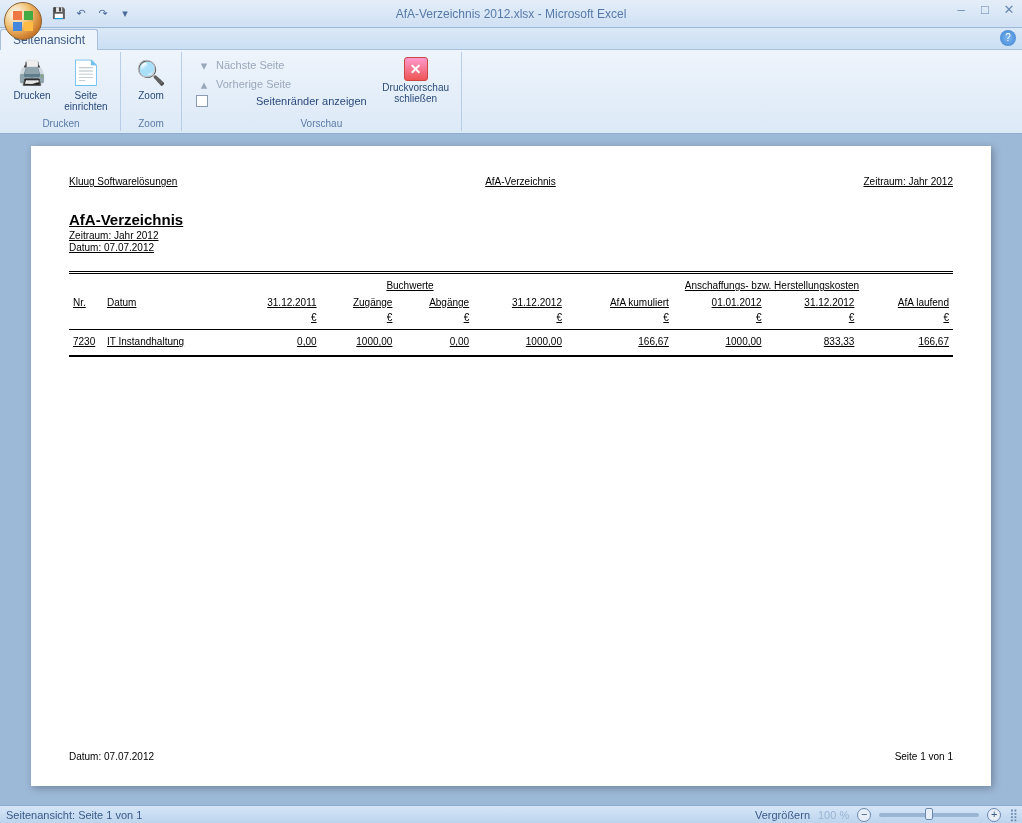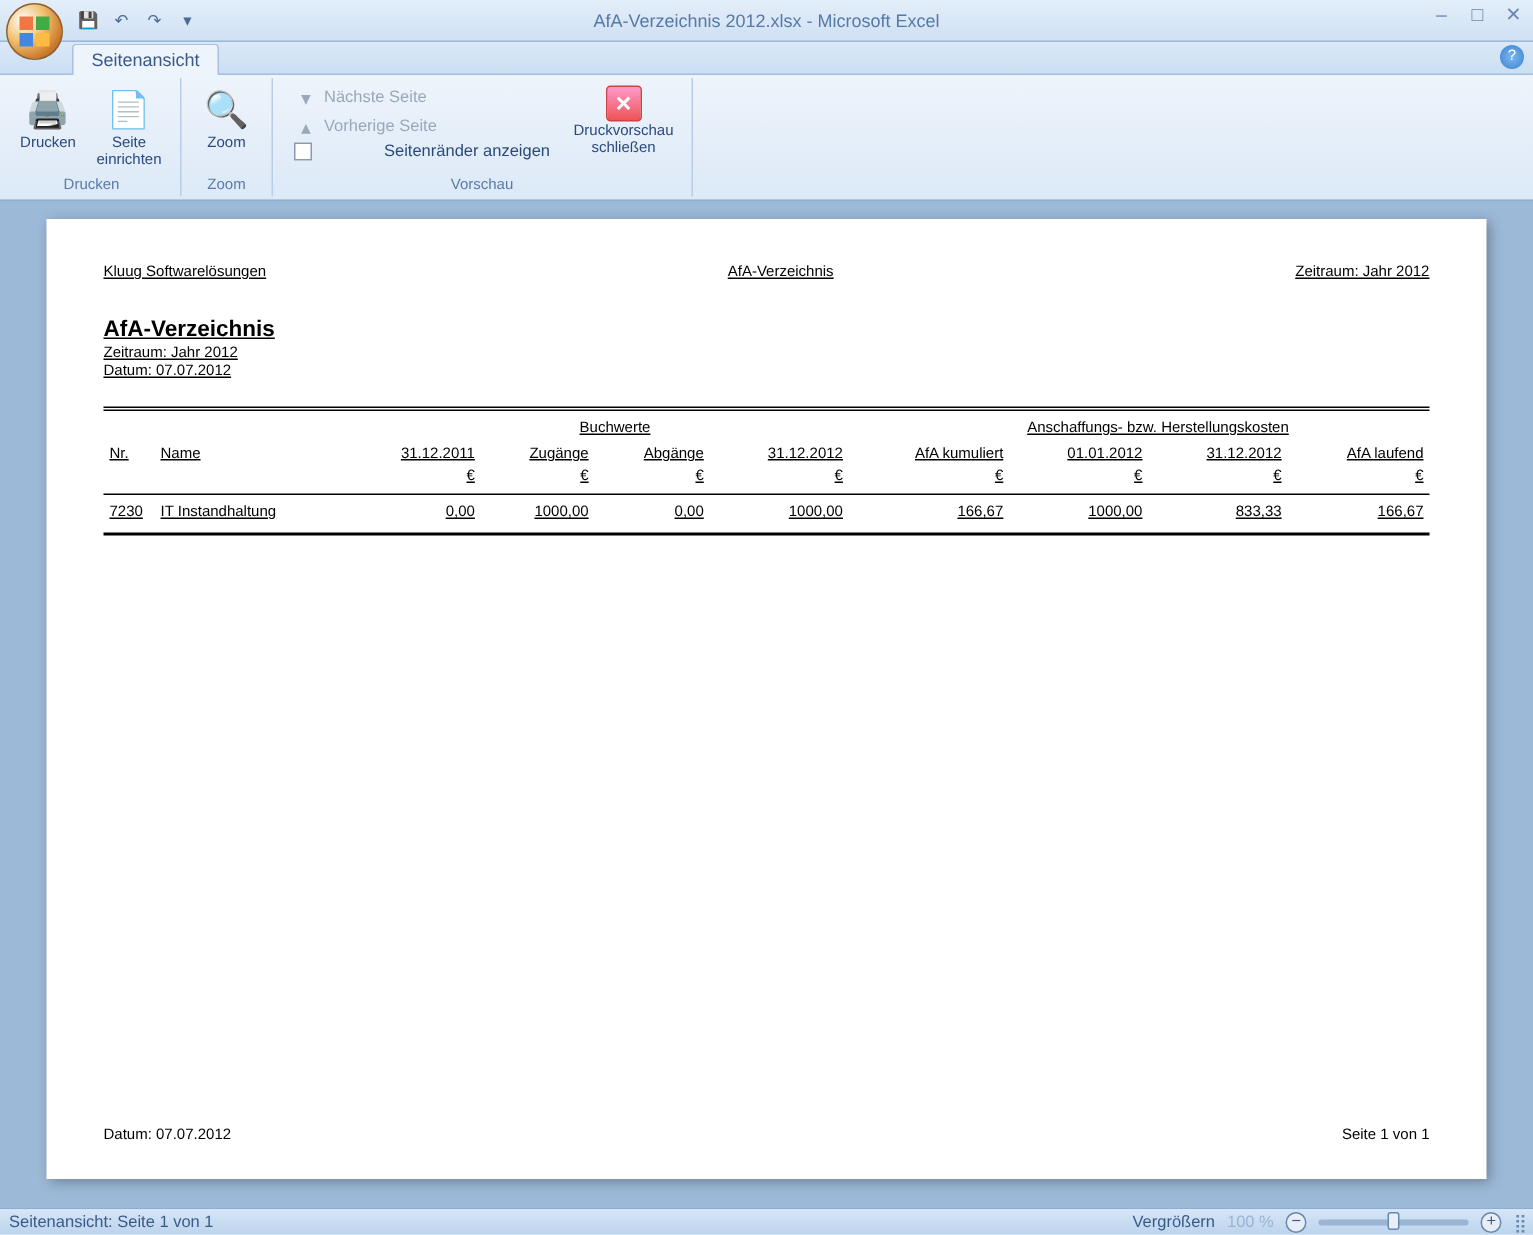--- a/index.html
+++ b/index.html
@@ -38,21 +38,21 @@
       linear-gradient(#4a4 0 0) 11px 0/9px 9px no-repeat,
       linear-gradient(#48d 0 0) 0 11px/9px 9px no-repeat,
       linear-gradient(#fb4 0 0) 11px 11px/9px 9px no-repeat;
   }
   .qat { margin-left: 50px; display: flex; gap: 4px; align-items: center; }
   .qat-btn { width: 18px; height: 18px; display:flex;align-items:center;justify-content:center; color:#4a6a9a; cursor:pointer; border-radius:2px;}
   .title-text { position:absolute; left:0; right:0; text-align:center; color:#567aa8; font-size:12px; pointer-events:none;}
   .win-controls { position:absolute; right:4px; top:2px; display:flex; gap:6px; color:#6a88b0;}
   .win-controls span{cursor:pointer; font-size:13px; width:18px; text-align:center;}
   
-  .tabrow { height: 22px; background: linear-gradient(to bottom,#dbe8f7,#cadff3); display:flex; padding-left:48px; border-bottom:1px solid #a8c0de; position:relative;}
+  .tabrow { height: 22px; background: linear-gradient(to bottom,#dbe8f7,#cadff3); display:flex; border-bottom:1px solid #a8c0de; position:relative;}
   .tab { padding: 3px 12px 0; font-size:12px; color:#3b5a87; cursor:pointer;}
   .tab.active { background:#eef4fb; border:1px solid #a8c0de; border-bottom:none; border-radius:3px 3px 0 0; position:relative; top:1px;}
   .help-btn{position:absolute; right:6px; top:2px; width:16px;height:16px; border-radius:50%; background:radial-gradient(circle,#7db8f0,#3a80d0); color:#fff; font-size:10px; text-align:center; line-height:16px; cursor:pointer;}
   
   .ribbon { height: 84px; background: linear-gradient(to bottom,#eef4fb,#dce9f7); border-bottom:1px solid #8fadd0; display:flex; padding:2px;}
   .group { border-right:1px solid #b8cee6; padding:2px 6px 0; display:flex; flex-direction:column; justify-content:space-between; align-items:center;}
   .group-body{display:flex; gap:2px; flex:1;}
   .group-label{font-size:10px; color:#5a7ba8; text-align:center; padding:1px 0 2px; width:100%;}
   .bigbtn { width:48px; display:flex; flex-direction:column; align-items:center; padding:2px; cursor:pointer; border:1px solid transparent; border-radius:3px; text-align:center;}
   .bigbtn-icon{width:32px;height:32px;display:flex;align-items:center;justify-content:center;font-size:24px;}
@@ -183,21 +183,21 @@
       <div class="sect-heads">
         <div style="flex:0 0 160px"></div>
         <div style="flex:4">Buchwerte</div>
         <div style="flex:4">Anschaffungs- bzw. Herstellungskosten</div>
       </div>
 
       <table class="rep">
         <thead>
           <tr>
             <th class="left" style="width:34px">Nr.</th>
-            <th class="left" style="width:126px">Name</th>
+            <th class="left" style="width:126px">Datum</th>
             <th>31.12.2011</th>
             <th>Zugänge</th>
             <th>Abgänge</th>
             <th>31.12.2012</th>
             <th>AfA kumuliert</th>
             <th>01.01.2012</th>
             <th>31.12.2012</th>
             <th>AfA laufend</th>
           </tr>
           <tr class="unitrow">

